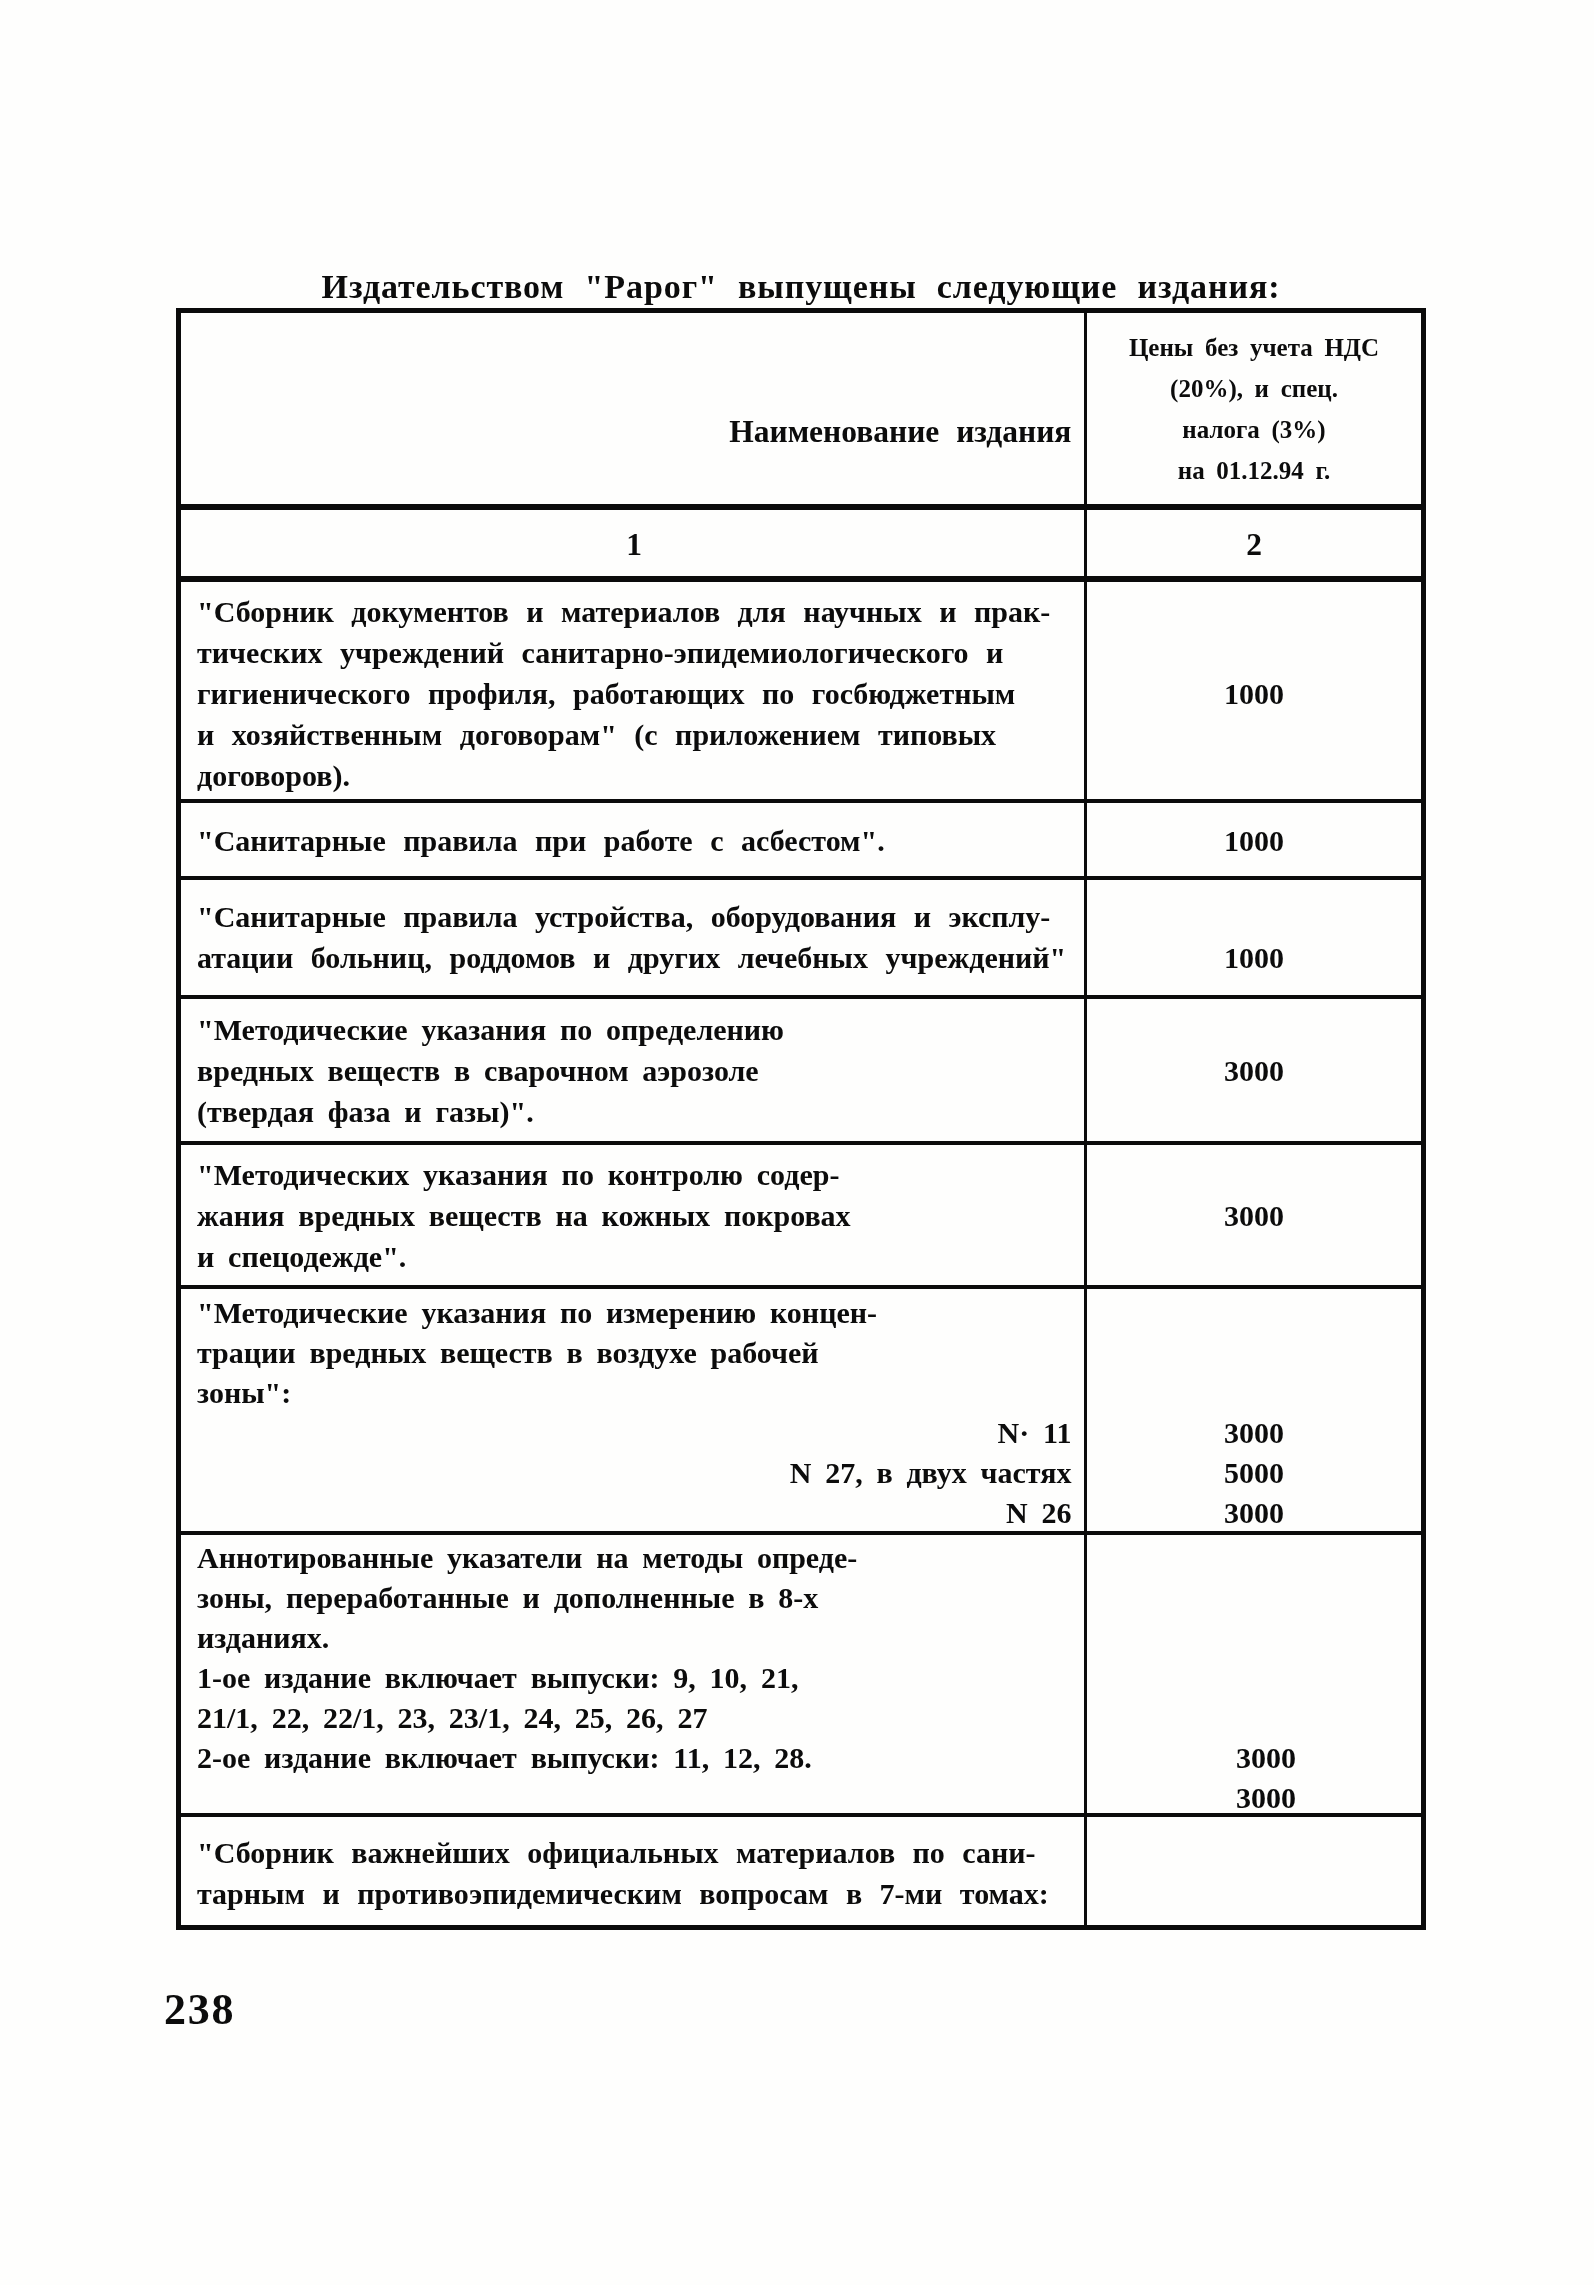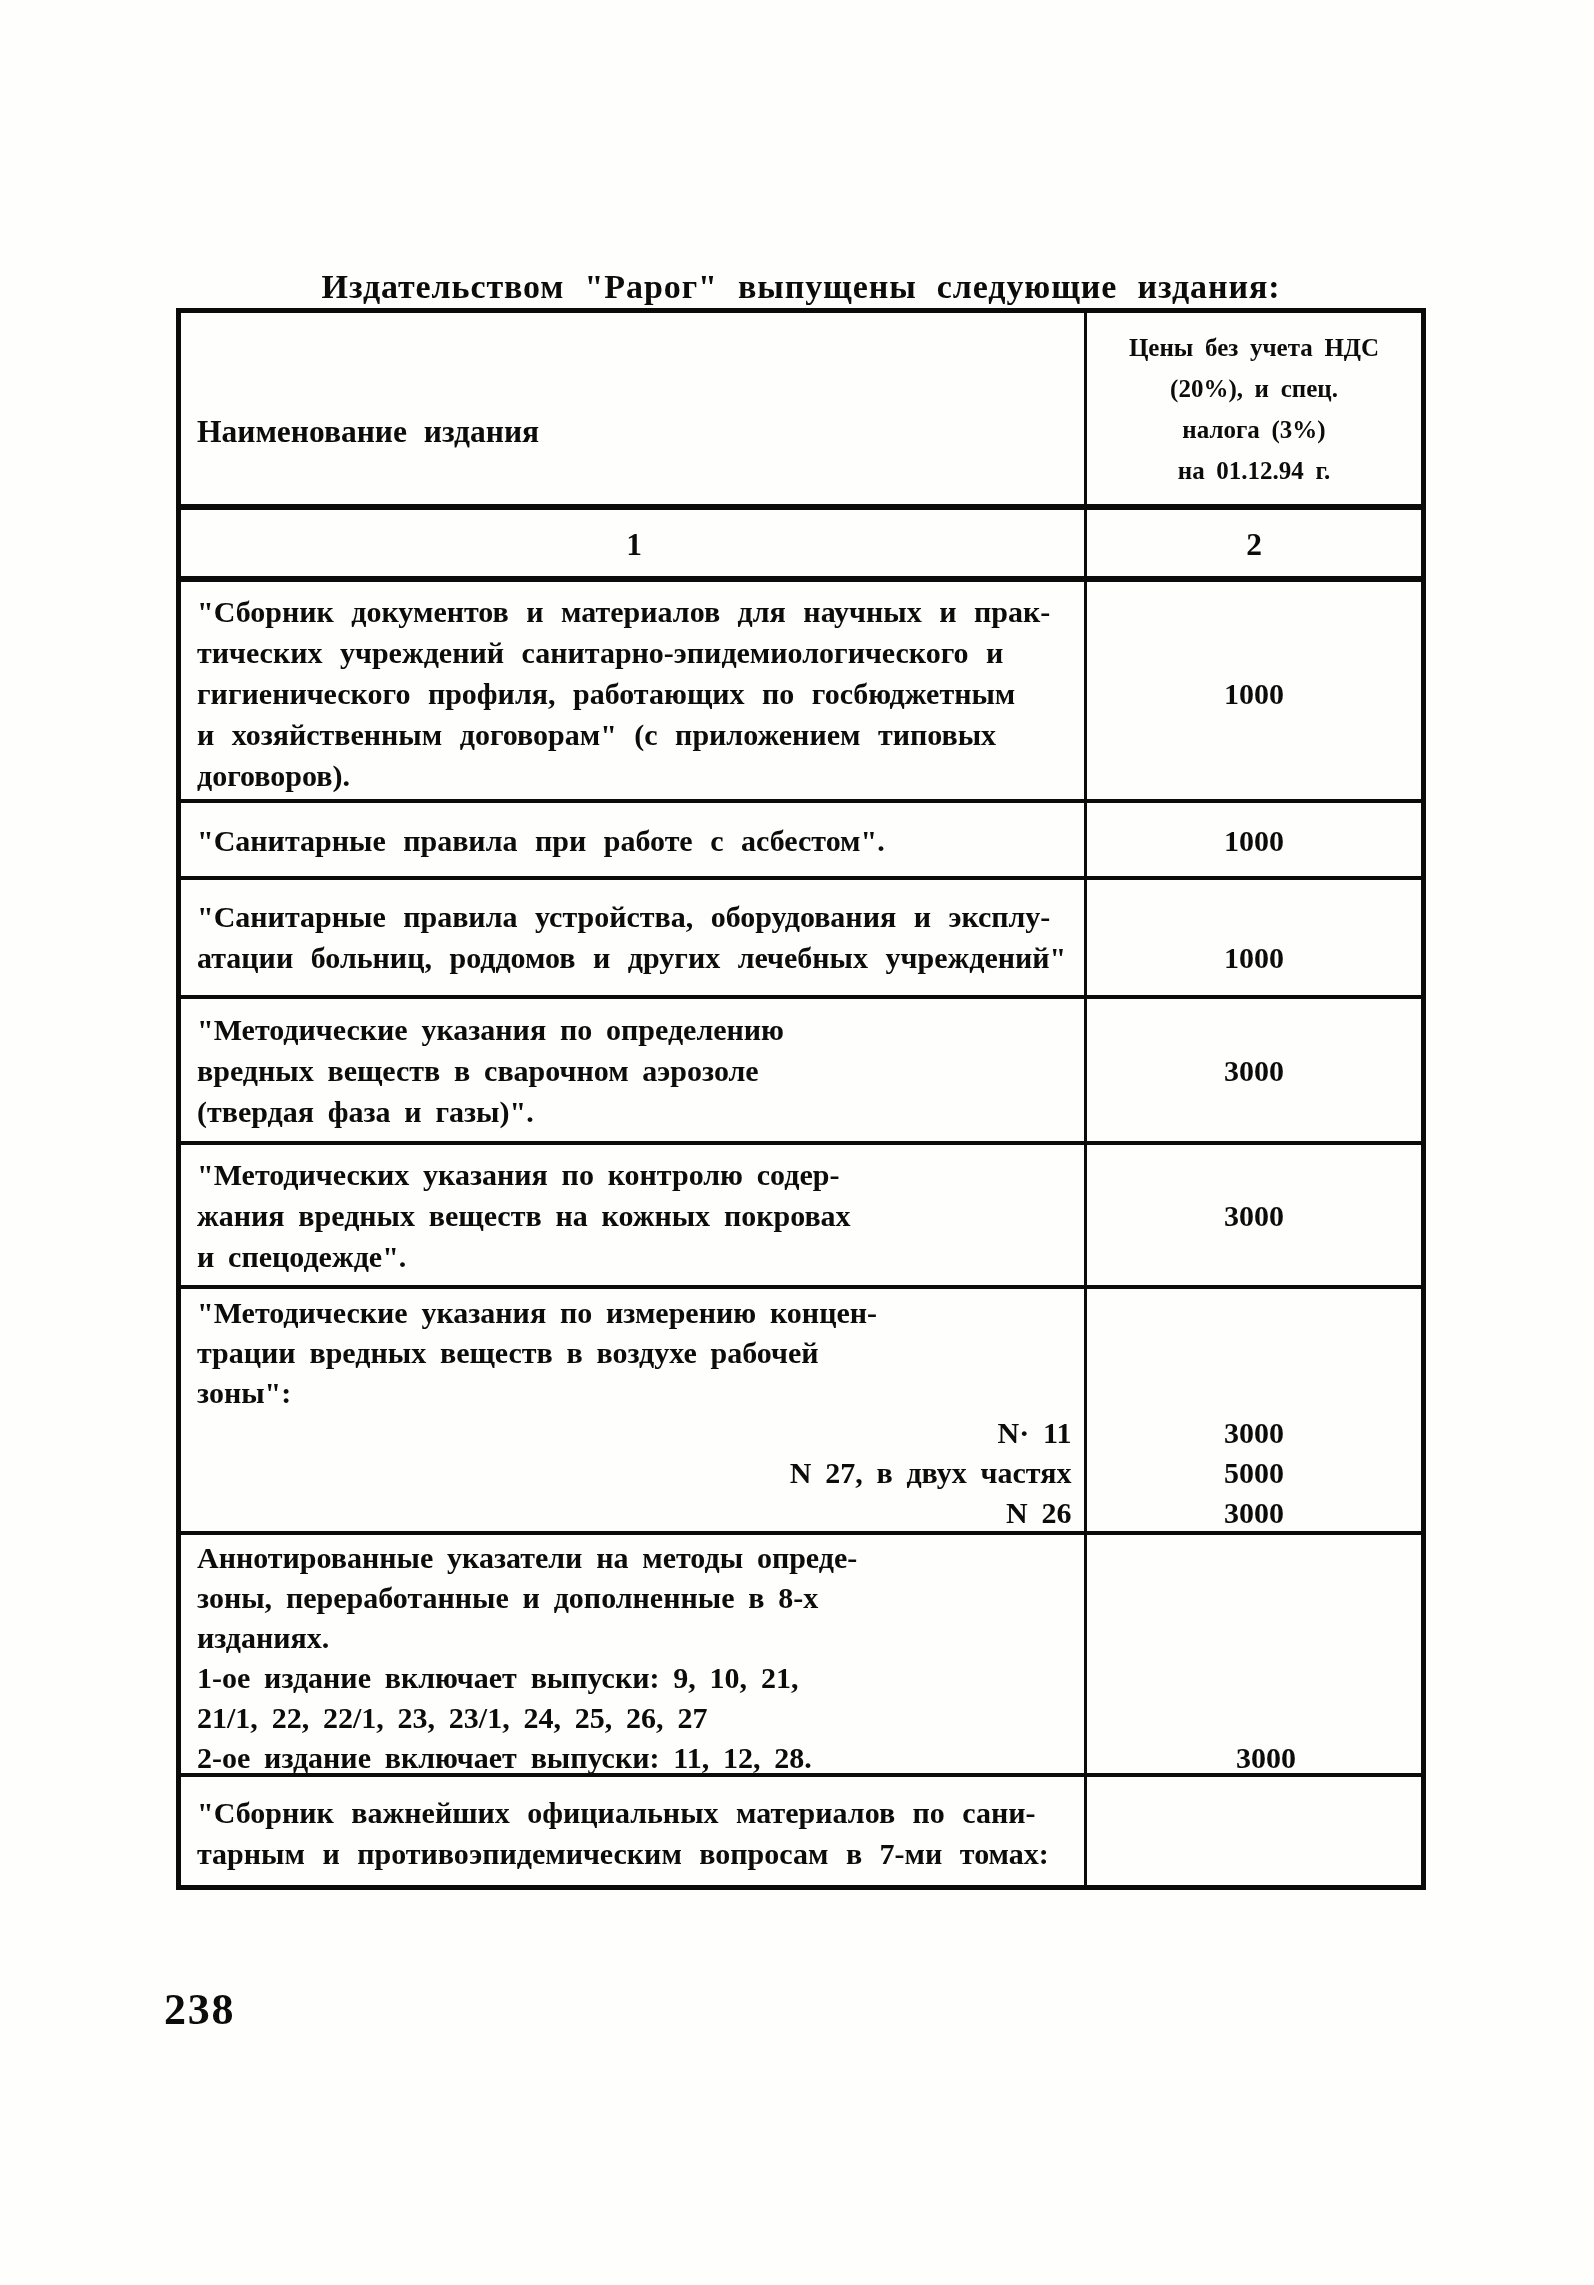--- a/index.html
+++ b/index.html
@@ -67,38 +67,38 @@
 
   
   .r-h{height:197px;}
   .r-n{height:72px;}
   .r1{height:221px;}
   .r2{height:77px;}
   .r3{height:119px;}
   .r4{height:146px;}
   .r5{height:144px;}
   .r6{height:246px;}
-  .r7{height:242px;gap:24px;}
+  .r7{height:282px;gap:24px;}
   .r8{height:108px;}
 
   
   .r1 .inner{padding-top:9px;}
   .r2 .inner{padding-top:17px;}
   .r3 .inner{padding-top:16px;}
   .r4 .inner{padding-top:10px;}
   .r5 .inner{padding-top:9px;}
   .r6 .inner{padding-top:3.6px;}
   .r7 .inner{padding-top:2.7px;}
   .r8 .inner{padding-top:15.3px;}
   .r6 .ln,.r7 .ln{height:40px;line-height:40px;}
 
   
   .r-h .cell-name{
     display:block;
-    text-align:left;
+    text-align:right;
     padding-top:101px;
     font-size:31.5px;
     word-spacing:9px;
   }
   .r-h .cell-price .inner{padding-top:14.4px;}
   .r-h .cell-price .ln{font-size:25px;word-spacing:5.4px;}
 
   
   .r-n .cell-name,.r-n .cell-price{
     text-align:center;

